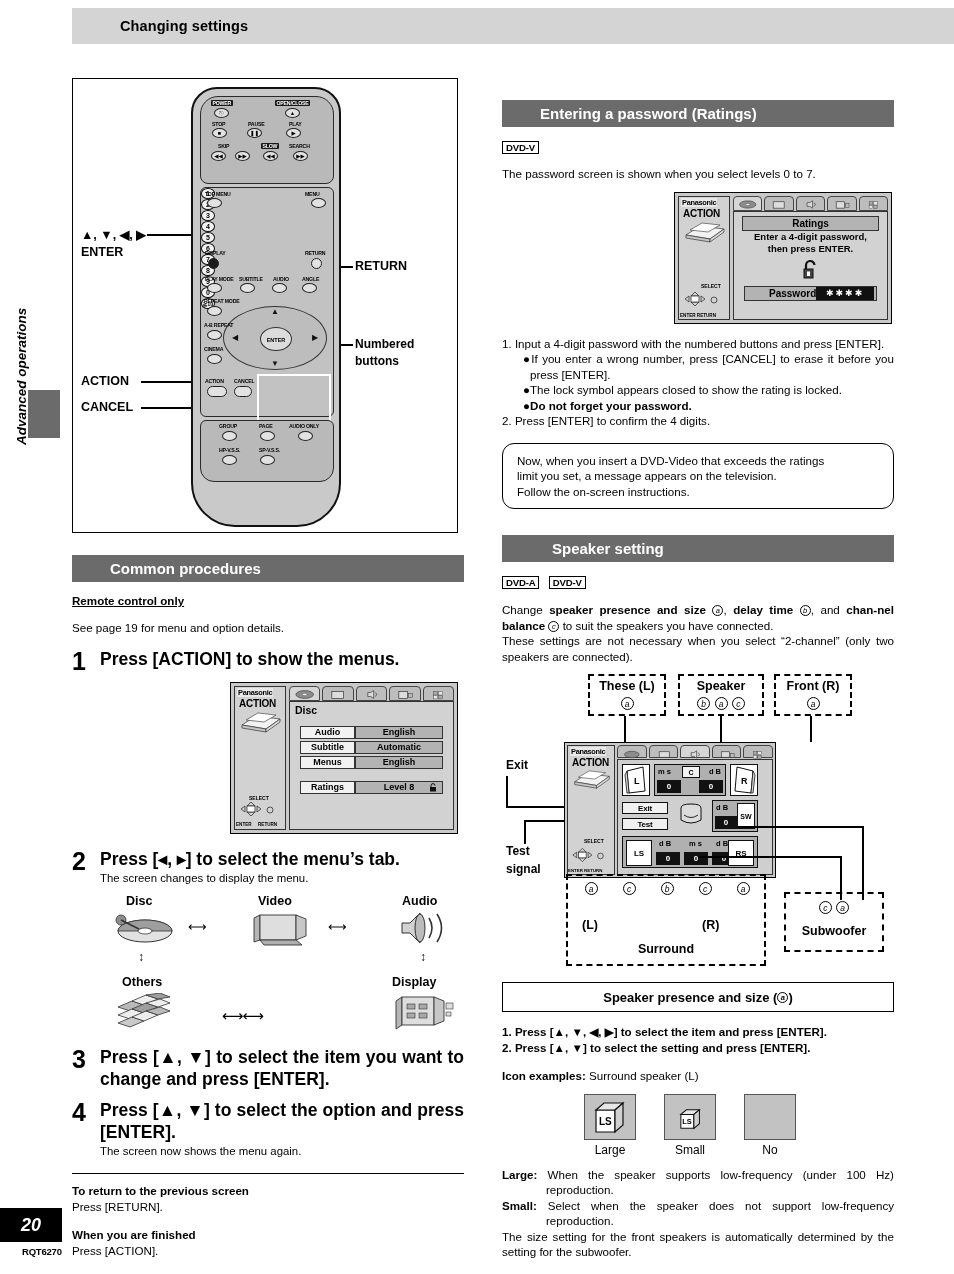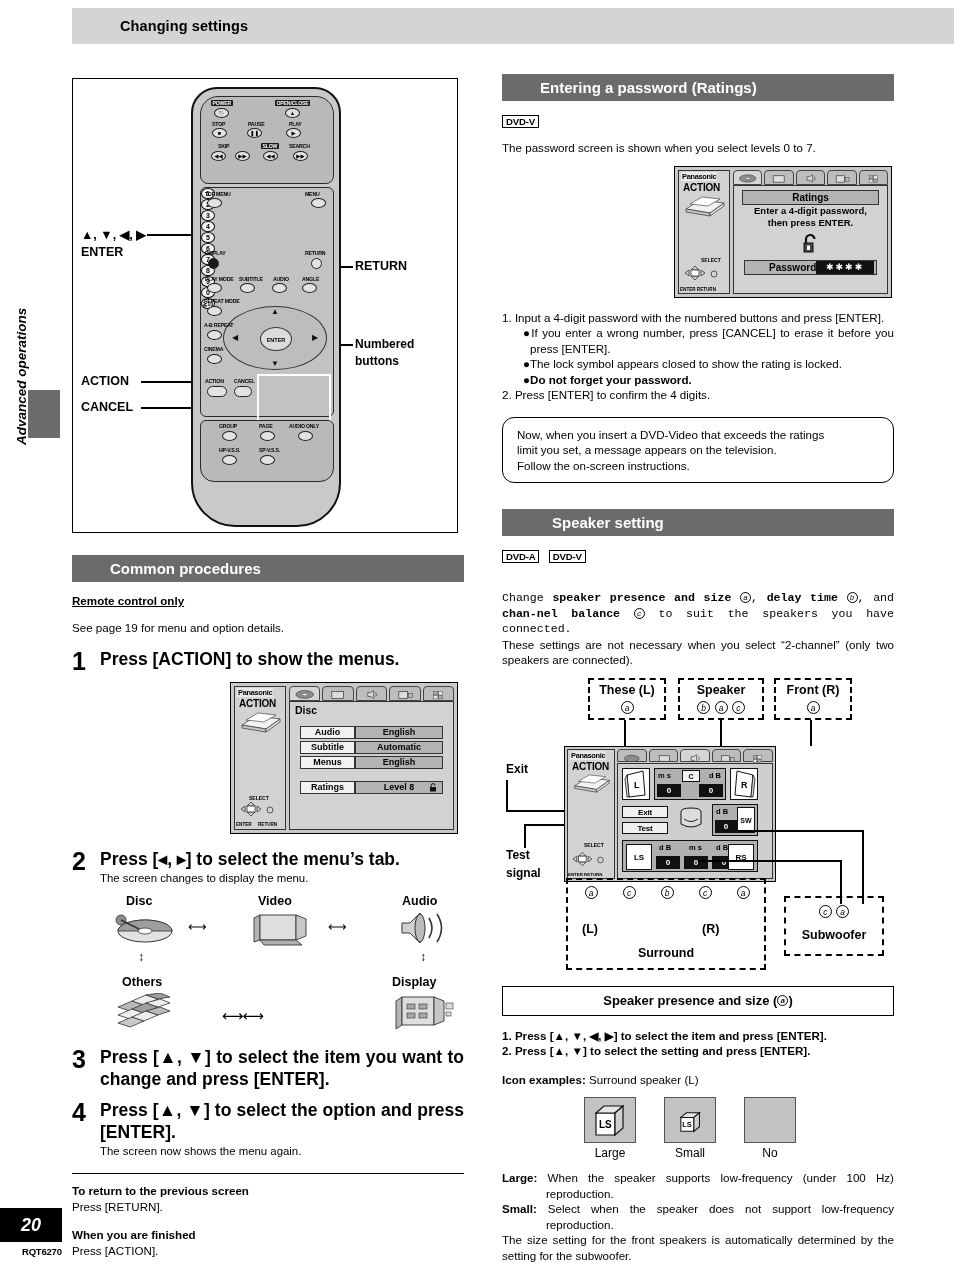--- a/index.html
+++ b/index.html
@@ -78,21 +78,21 @@
   .numpad-hl2{
     position:absolute; left:56px; top:252px; width:26px; height:22px; border:2px solid #fff;
   }
   .callout{ position:absolute; background:#000; }
   .co-label{ position:absolute; font-size:12.5px; font-weight:bold; white-space:nowrap; }
   .co-label.small{ font-size:12px; }
 
   
   .sec-head{
     width:100%; height:27px; background:#6b6b6b; color:#fff;
-    font-size:15px; font-weight:bold; display:flex; align-items:center;
+    font-size:15px; font-weight:bold; display:flex; align-items:center;margin-top:26px;
   }
   .sec-head span{ margin-left:38px; }
 
   .p{ font-size:11.6px; line-height:15.5px; margin:0; }
   .p-just{ text-align:justify; }
   .b{ font-weight:bold; }
   .u{ text-decoration:underline; }
 
   
   .step{ display:flex; margin-top:9px; }
@@ -603,21 +603,21 @@
 
   <div class="sec-head" style="margin-top:26px;padding-left:12px;">
     <span>Speaker setting</span>
   </div>
 
   <div style="margin-top:10px;">
     <span class="badge">DVD-A</span>
     <span class="badge">DVD-V</span>
   </div>
 
-  <p class="p p-just" style="margin-top:26px;font-family:Liberation Mono, monospace;"><span>Change </span><b>speaker presence and size</b> <span class="circ sm">a</span><span>, </span><b>delay time</b> <span class="circ sm">b</span><span>, and </span><b>chan-</b><b>nel balance</b> <span class="circ sm">c</span><span> to suit the speakers you have connected.</span></p>
+  <p class="p p-just" style="margin-top:12px;"><span>Change </span><b>speaker presence and size</b> <span class="circ sm">a</span><span>, </span><b>delay time</b> <span class="circ sm">b</span><span>, and </span><b>chan-</b><b>nel balance</b> <span class="circ sm">c</span><span> to suit the speakers you have connected.</span></p>
   <p class="p p-just">These settings are not necessary when you select “2-channel” (only two speakers are connected).</p>
 
   <div class="spk-wrap">
 
     <div class="dash" style="left:86px; top:4px; width:78px; height:42px;">
       <div class="t">These (L)</div>
       <span class="circ">a</span>
     </div>
     <div class="dash" style="left:176px; top:4px; width:86px; height:42px;">
       <div class="t">Speaker</div>

